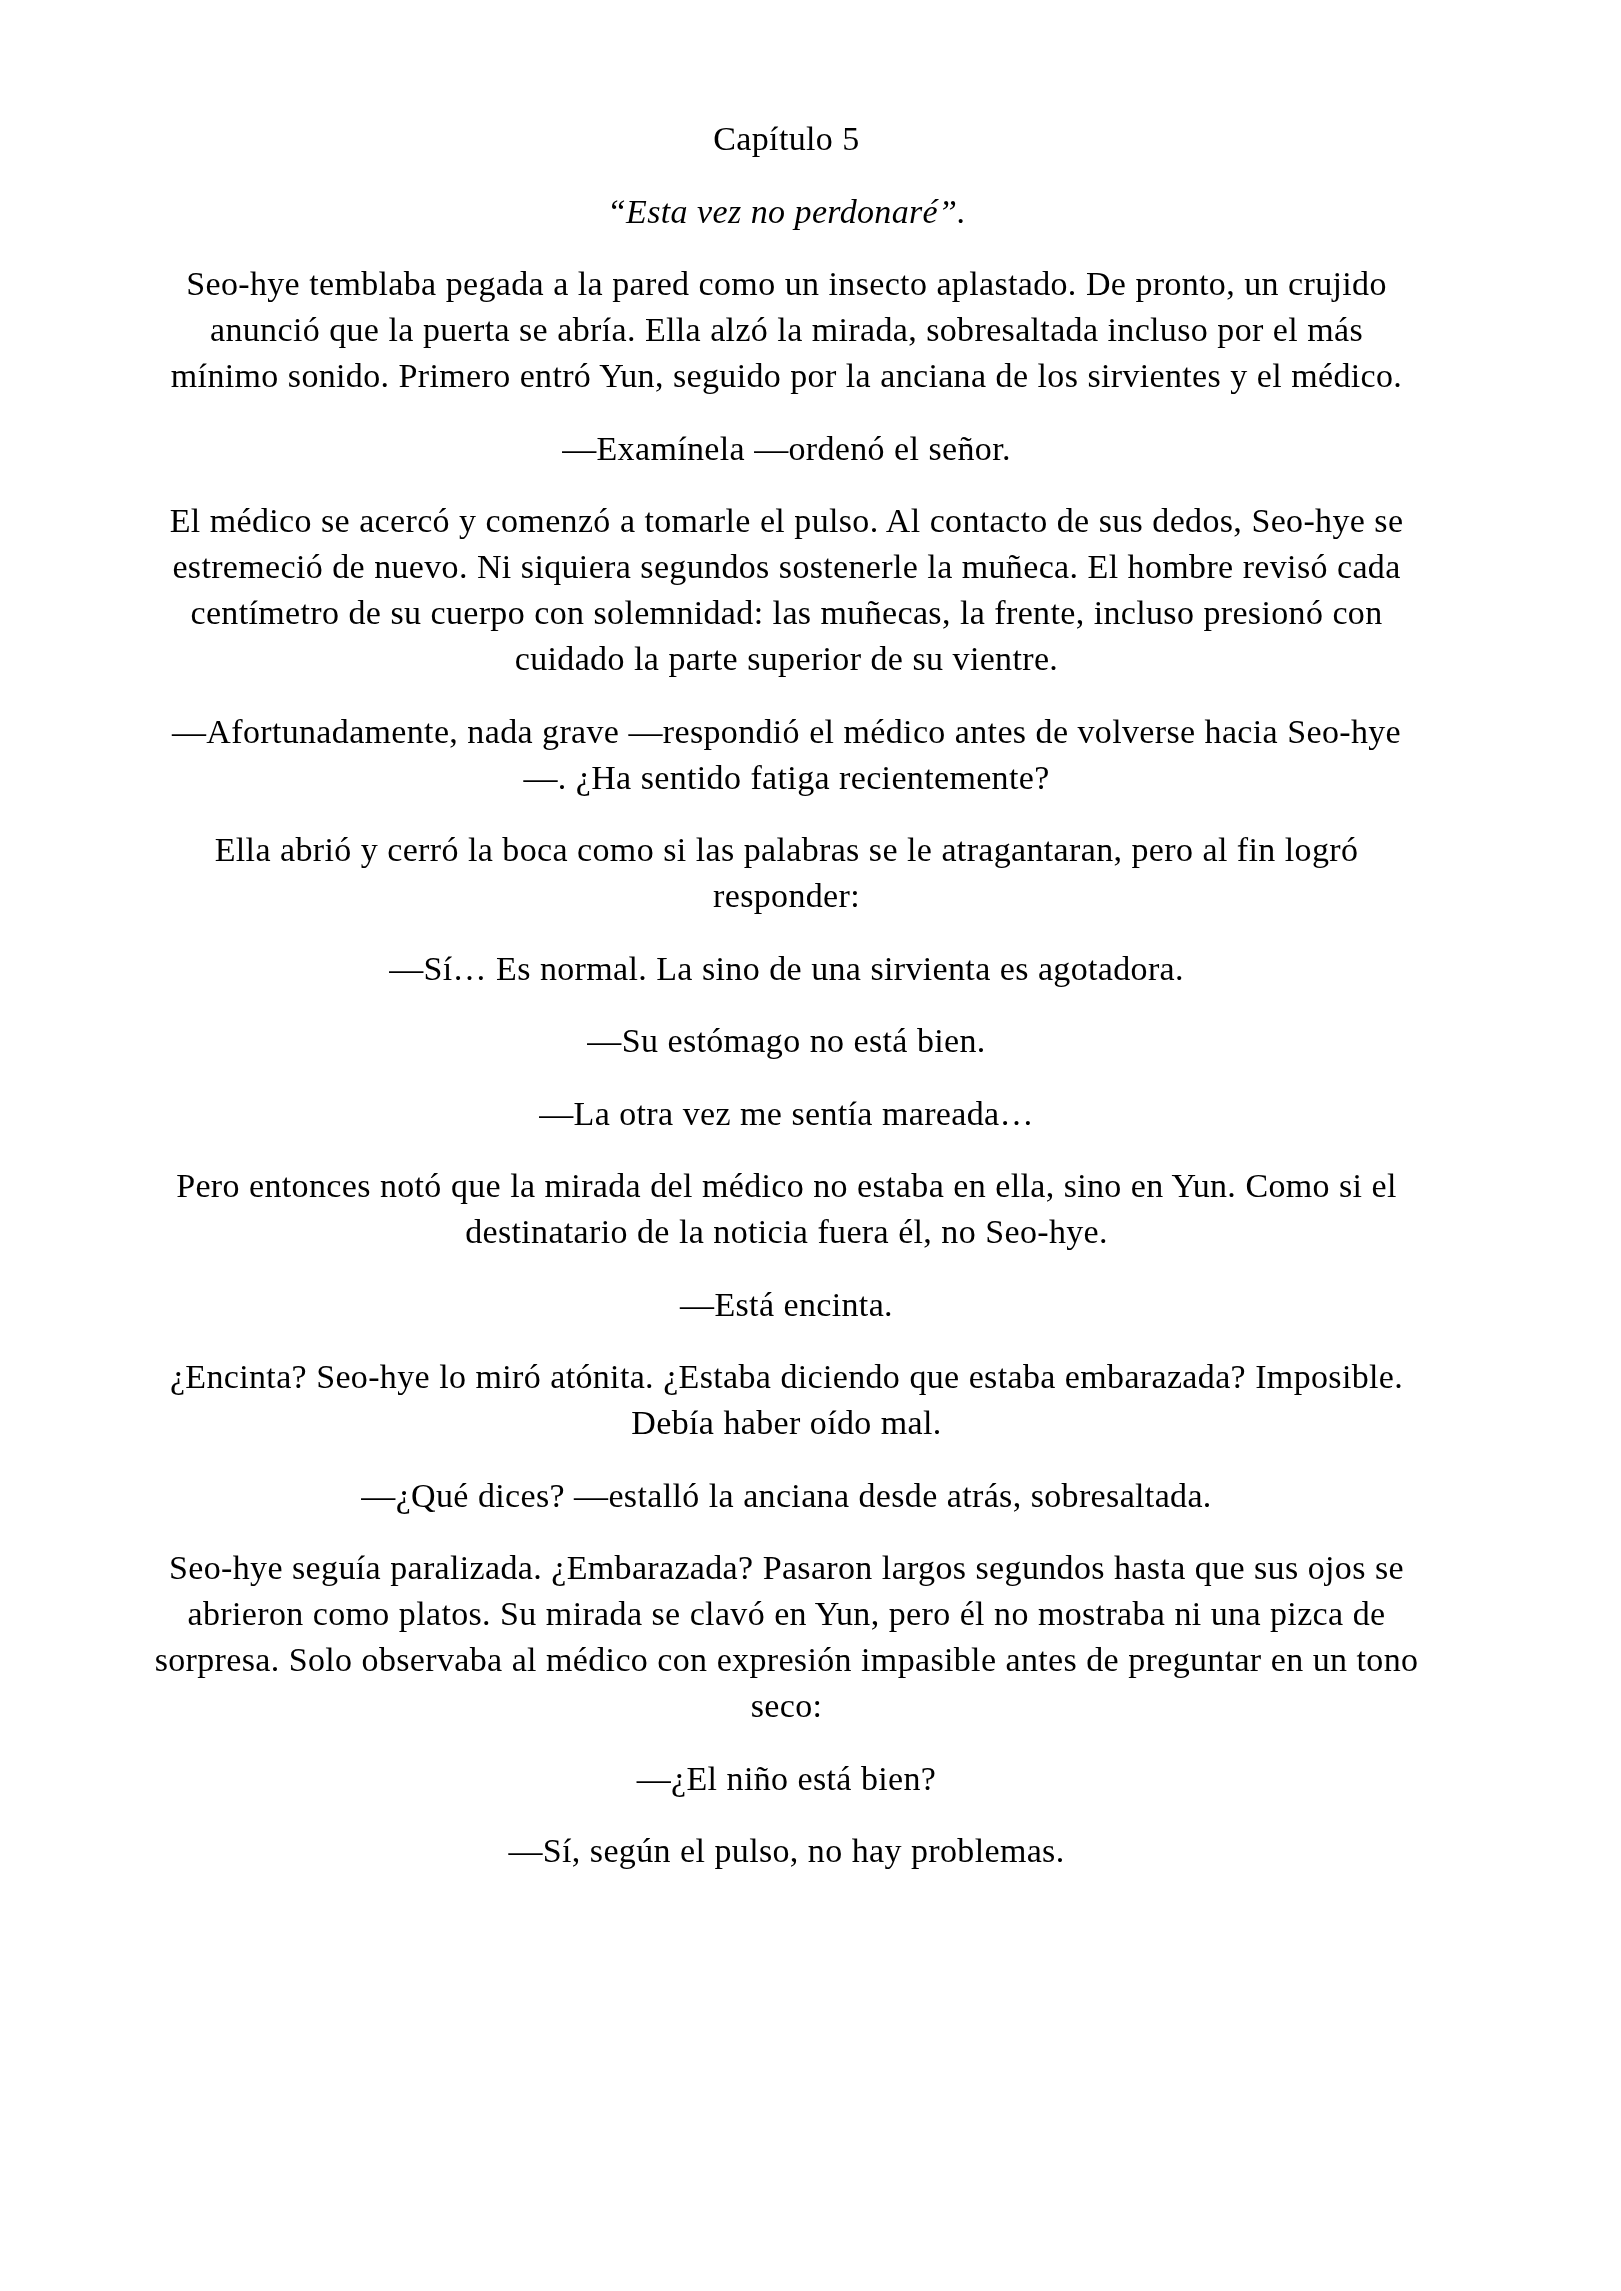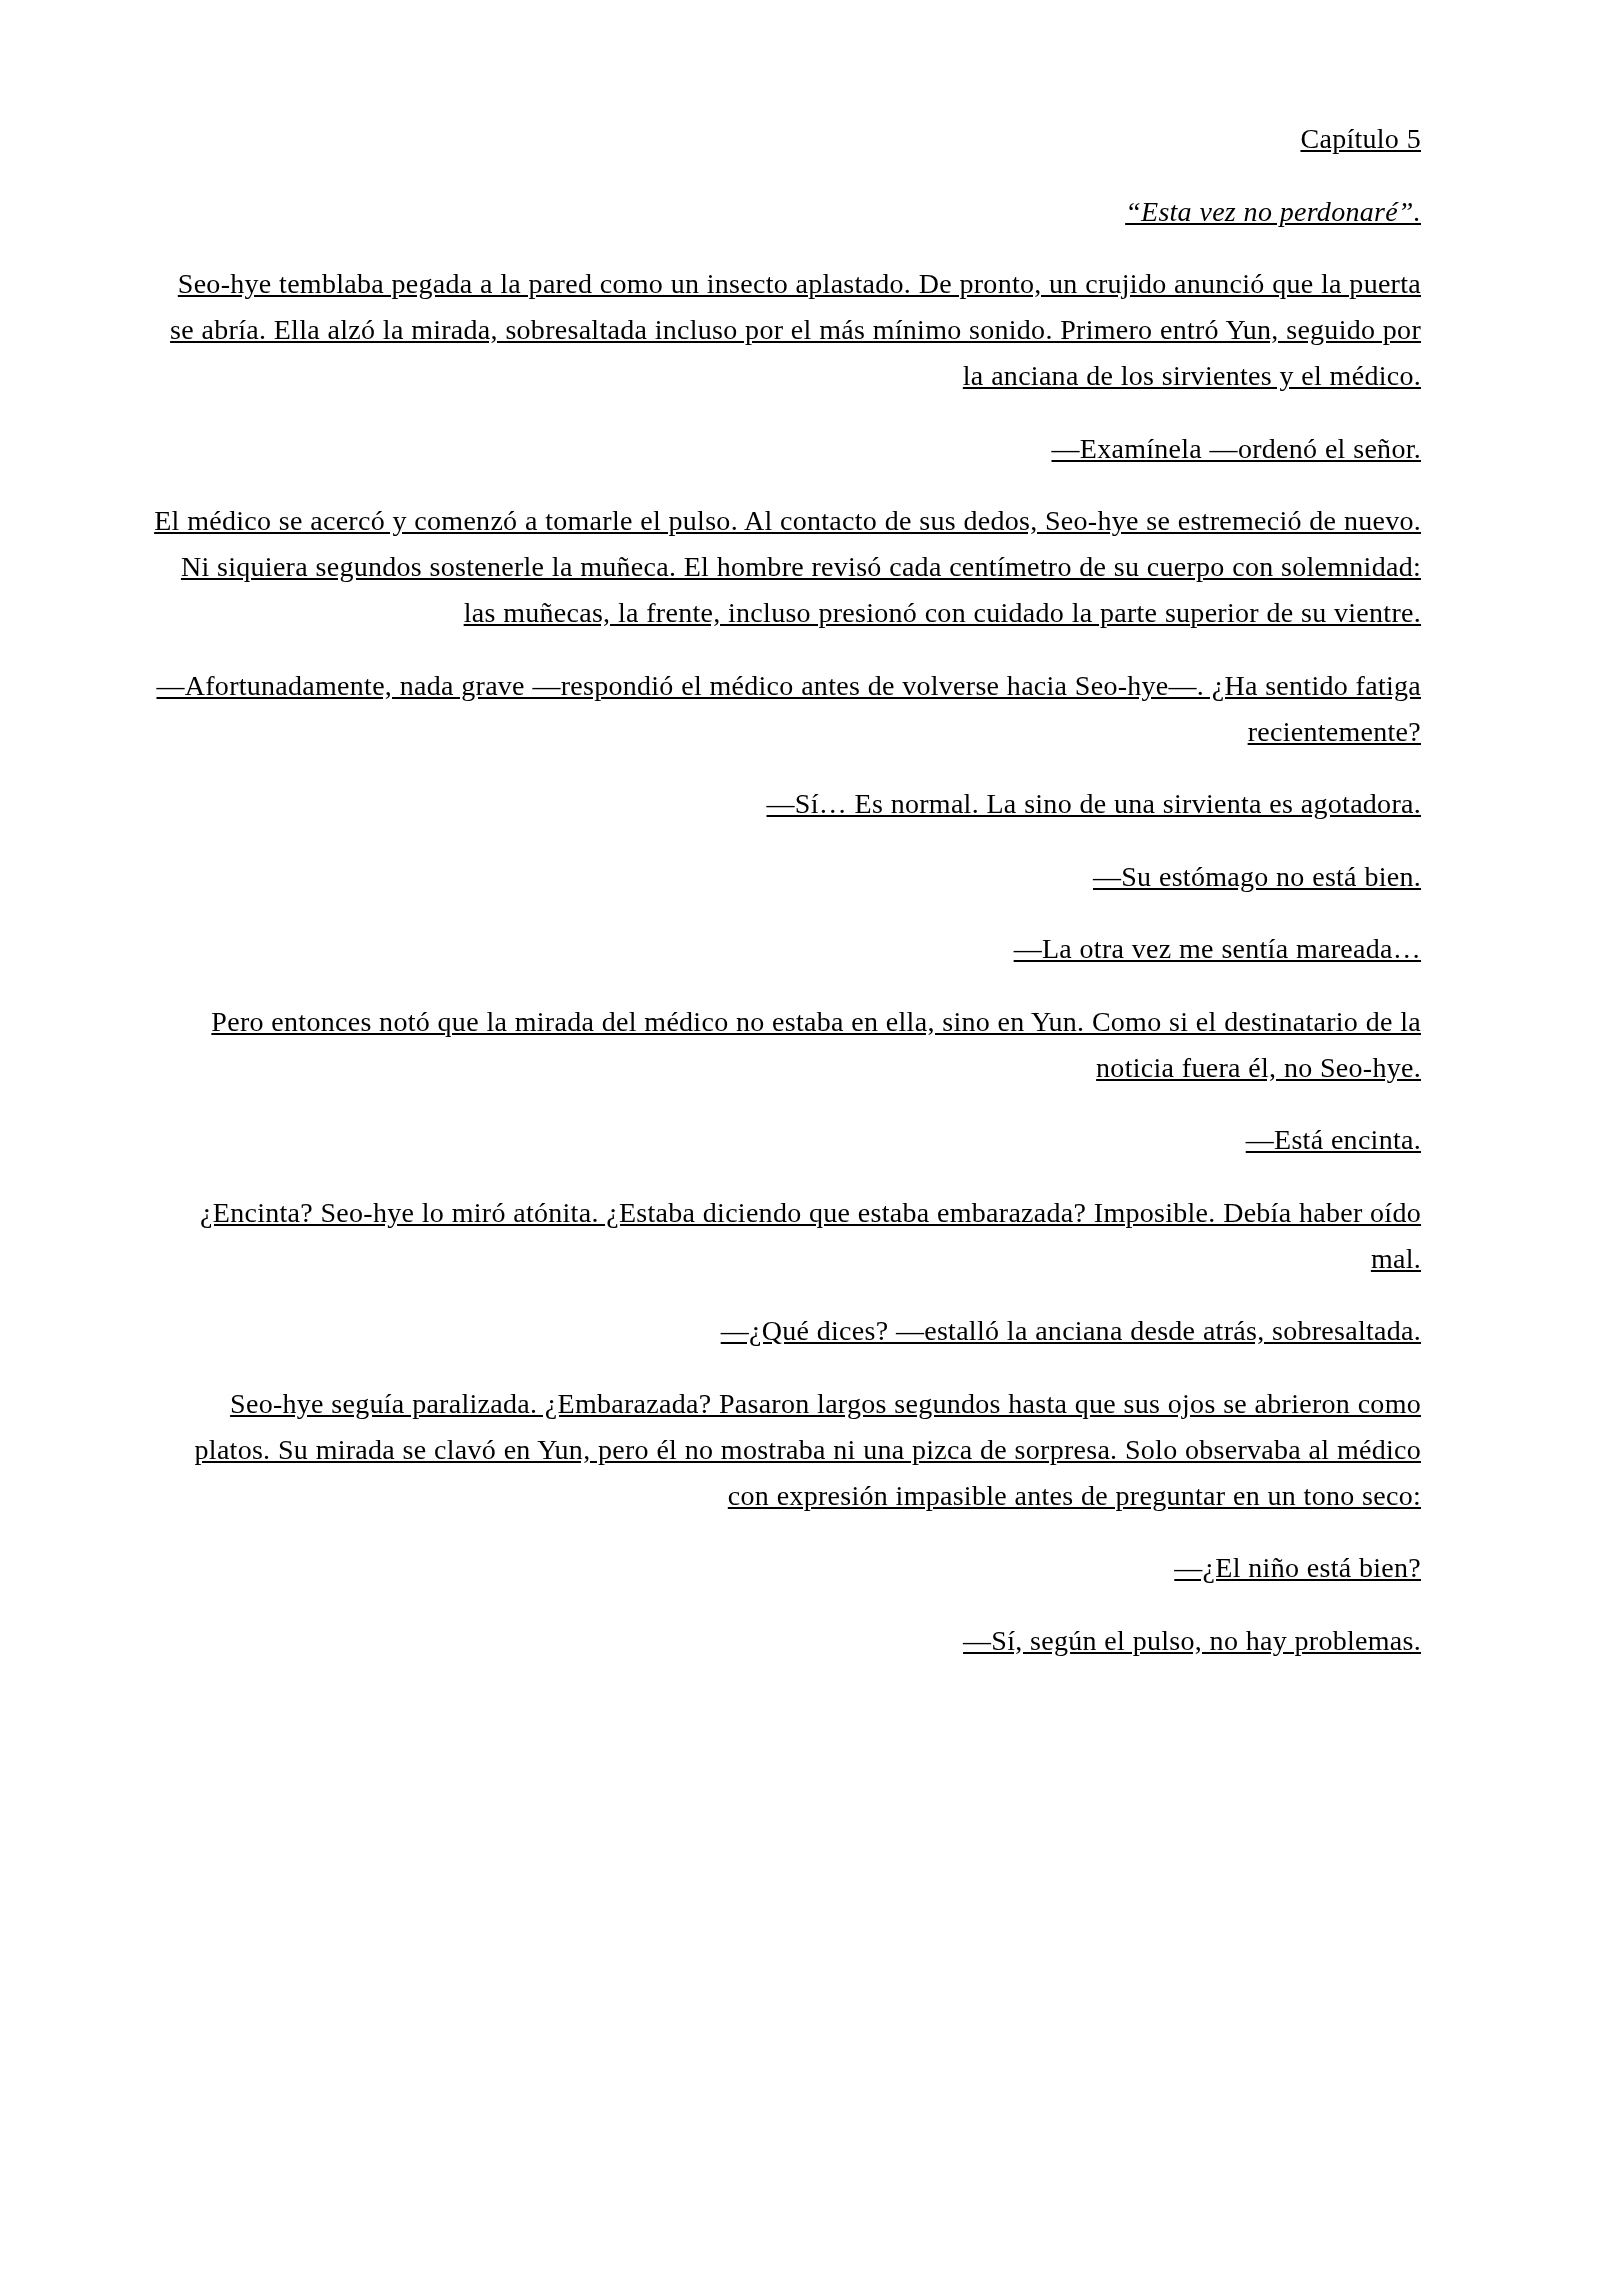--- a/index.html
+++ b/index.html
@@ -20,28 +20,27 @@
     box-sizing: border-box;
     overflow: hidden;
   }
   .doc-body {
     position: absolute;
     left: 152px;
     top: 116px;
     width: 1269px;
   }
   .para {
-    font-size: 28px;
+    font-size: 34px;
     line-height: 46px;
-    text-align: right;
+    text-align: center;
     margin: 0 0 26.5px 0;
     letter-spacing: 0.01em;
     word-spacing: 0.01em;
     hyphens: none;
-    text-decoration: underline;
     -webkit-hyphens: none;
   }
   .para.chapter-title {
     margin-bottom: 26.5px;
   }
   .para.epigraph {
     font-style: italic;
   }
   .para.dialogue {
     white-space: normal;
@@ -57,20 +56,21 @@
   <div class="doc-body">
 
     <p class="para chapter-title">Capítulo 5</p>
 
     <p class="para epigraph">“Esta vez no perdonaré”.</p>
 
     <p class="para">Seo-hye temblaba pegada a la pared como un insecto aplastado. De pronto, un crujido anunció que la puerta se abría. Ella alzó la mirada, sobresaltada incluso por el más mínimo sonido. Primero entró Yun, seguido por la anciana de los sirvientes y el médico.</p>
     <p class="para dialogue">—Examínela —ordenó el señor.</p>
     <p class="para">El médico se acercó y comenzó a tomarle el pulso. Al contacto de sus dedos, Seo-hye se estremeció de nuevo. Ni siquiera segundos sostenerle la muñeca. El hombre revisó cada centímetro de su cuerpo con solemnidad: las muñecas, la frente, incluso presionó con cuidado la parte superior de su vientre.</p>
     <p class="para dialogue">—Afortunadamente, nada grave —respondió el médico antes de volverse hacia Seo-hye—. ¿Ha sentido fatiga recientemente?</p>
+    <p class="para">Ella abrió y cerró la boca como si las palabras se le atragantaran, pero al fin logró responder:</p>
     <p class="para dialogue">—Sí… Es normal. La sino de una sirvienta es agotadora.</p>
     <p class="para dialogue">—Su estómago no está bien.</p>
     <p class="para dialogue">—La otra vez me sentía mareada…</p>
     <p class="para">Pero entonces notó que la mirada del médico no estaba en ella, sino en Yun. Como si el destinatario de la noticia fuera él, no Seo-hye.</p>
     <p class="para dialogue">—Está encinta.</p>
     <p class="para">¿Encinta? Seo-hye lo miró atónita. ¿Estaba diciendo que estaba embarazada? Imposible. Debía haber oído mal.</p>
     <p class="para dialogue">—¿Qué dices? —estalló la anciana desde atrás, sobresaltada.</p>
     <p class="para">Seo-hye seguía paralizada. ¿Embarazada? Pasaron largos segundos hasta que sus ojos se abrieron como platos. Su mirada se clavó en Yun, pero él no mostraba ni una pizca de sorpresa. Solo observaba al médico con expresión impasible antes de preguntar en un tono seco:</p>
     <p class="para dialogue">—¿El niño está bien?</p>
     <p class="para dialogue">—Sí, según el pulso, no hay problemas.</p>

